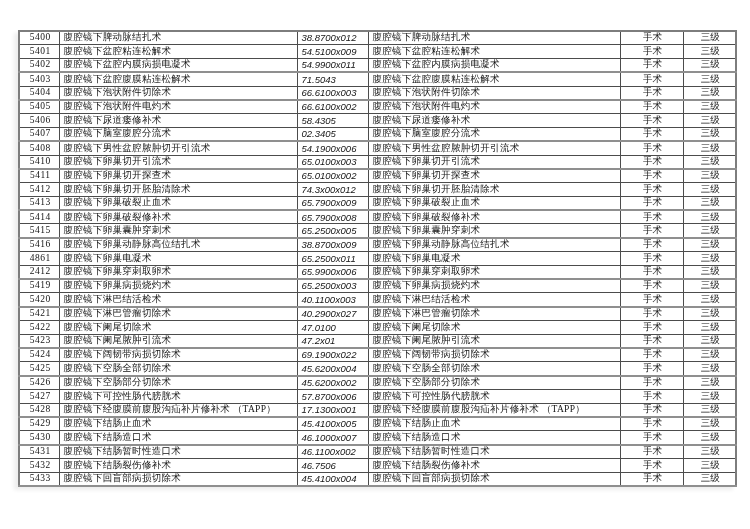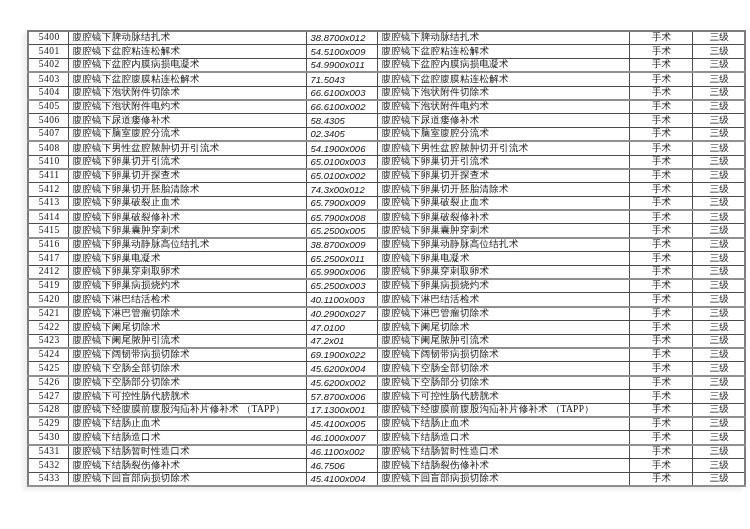--- a/index.html
+++ b/index.html
@@ -8,21 +8,21 @@
     background:#fdfdfd;
     font-family:"Liberation Serif", serif;
     position:relative;
     overflow:hidden;
   }
   .page{
     position:absolute;left:0;top:0;width:750px;height:529px;
     background:#ffffff;
   }
   table.proc{
-    position:absolute;left:27px;top:30px;width:717px;
+    position:absolute;left:18px;top:30px;width:717px;
     border-collapse:collapse;table-layout:fixed;
     border:2px solid #7d7d7d;
     box-shadow:-4px 3px 4px rgba(0,0,0,0.07);
     background:#ffffff;
   }
   table.proc td{
     border:1px solid #4c4c4c;
     height:12.4px;
     padding:0 2px 0 4px;
     overflow:hidden;
@@ -195,21 +195,21 @@
   </tr>
         <tr>
     <td class="c-no">5416</td>
     <td class="c-name">腹腔镜下卵巢动静脉高位结扎术</td>
     <td class="c-code">38.8700x009</td>
     <td class="c-name2">腹腔镜下卵巢动静脉高位结扎术</td>
     <td class="c-cat">手术</td>
     <td class="c-level">三级</td>
   </tr>
         <tr>
-    <td class="c-no">5417</td>
+    <td class="c-no">4861</td>
     <td class="c-name">腹腔镜下卵巢电凝术</td>
     <td class="c-code">65.2500x011</td>
     <td class="c-name2">腹腔镜下卵巢电凝术</td>
     <td class="c-cat">手术</td>
     <td class="c-level">三级</td>
   </tr>
         <tr>
     <td class="c-no">2412</td>
     <td class="c-name">腹腔镜下卵巢穿刺取卵术</td>
     <td class="c-code">65.9900x006</td>

